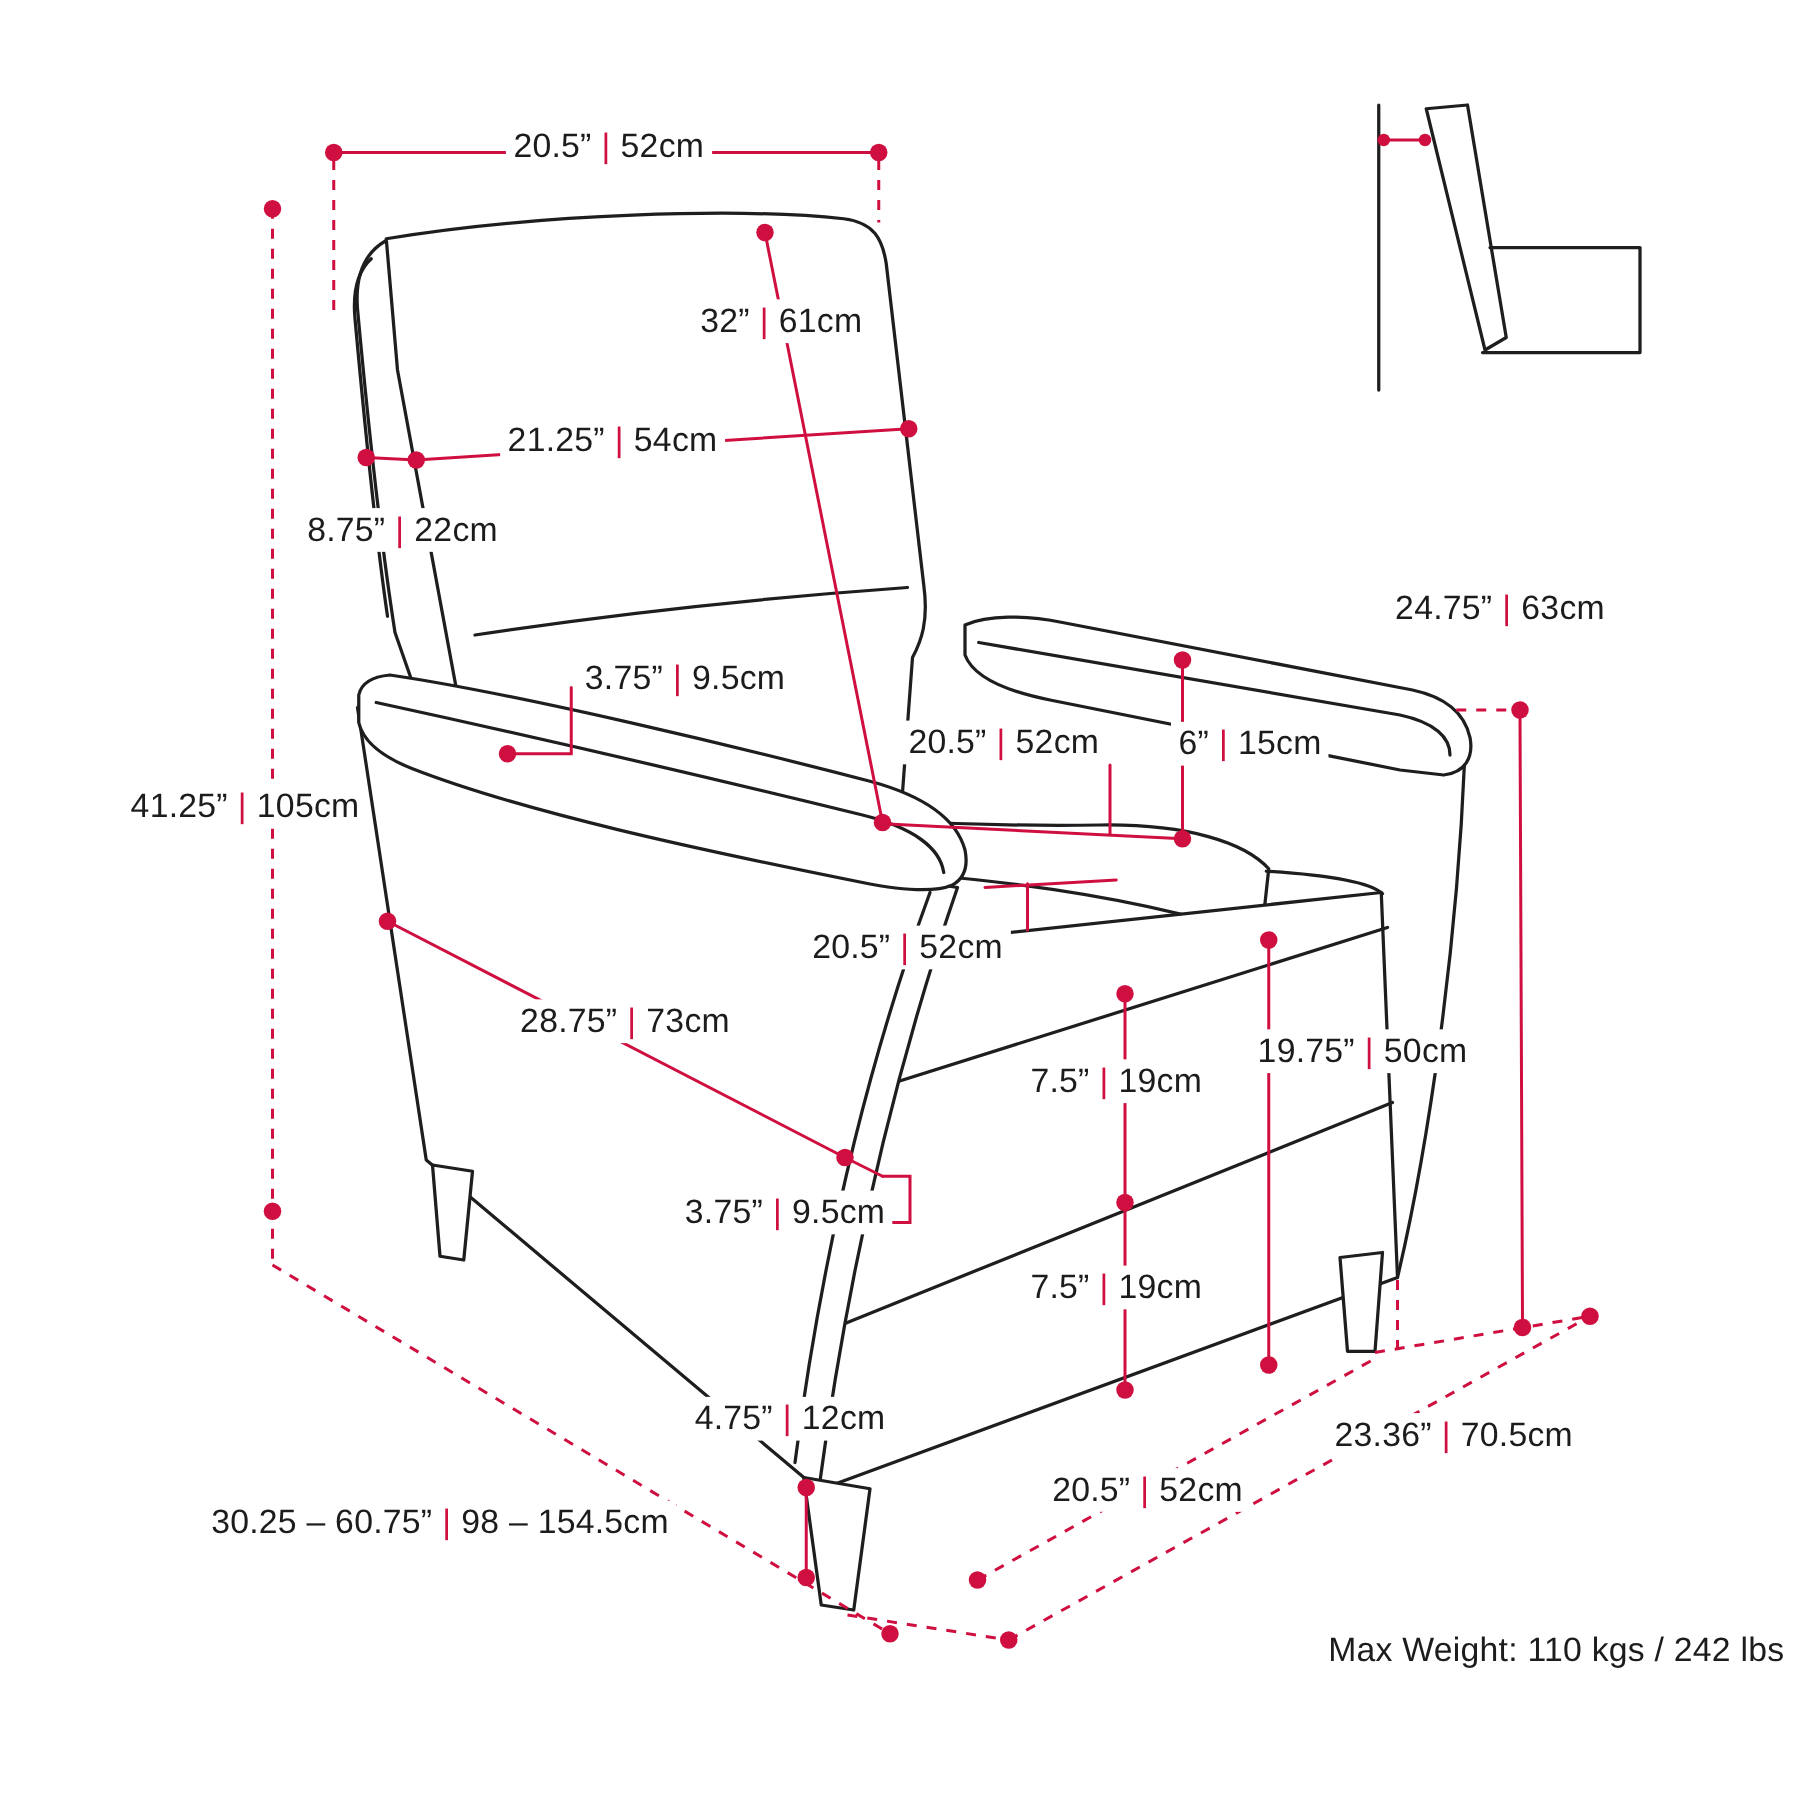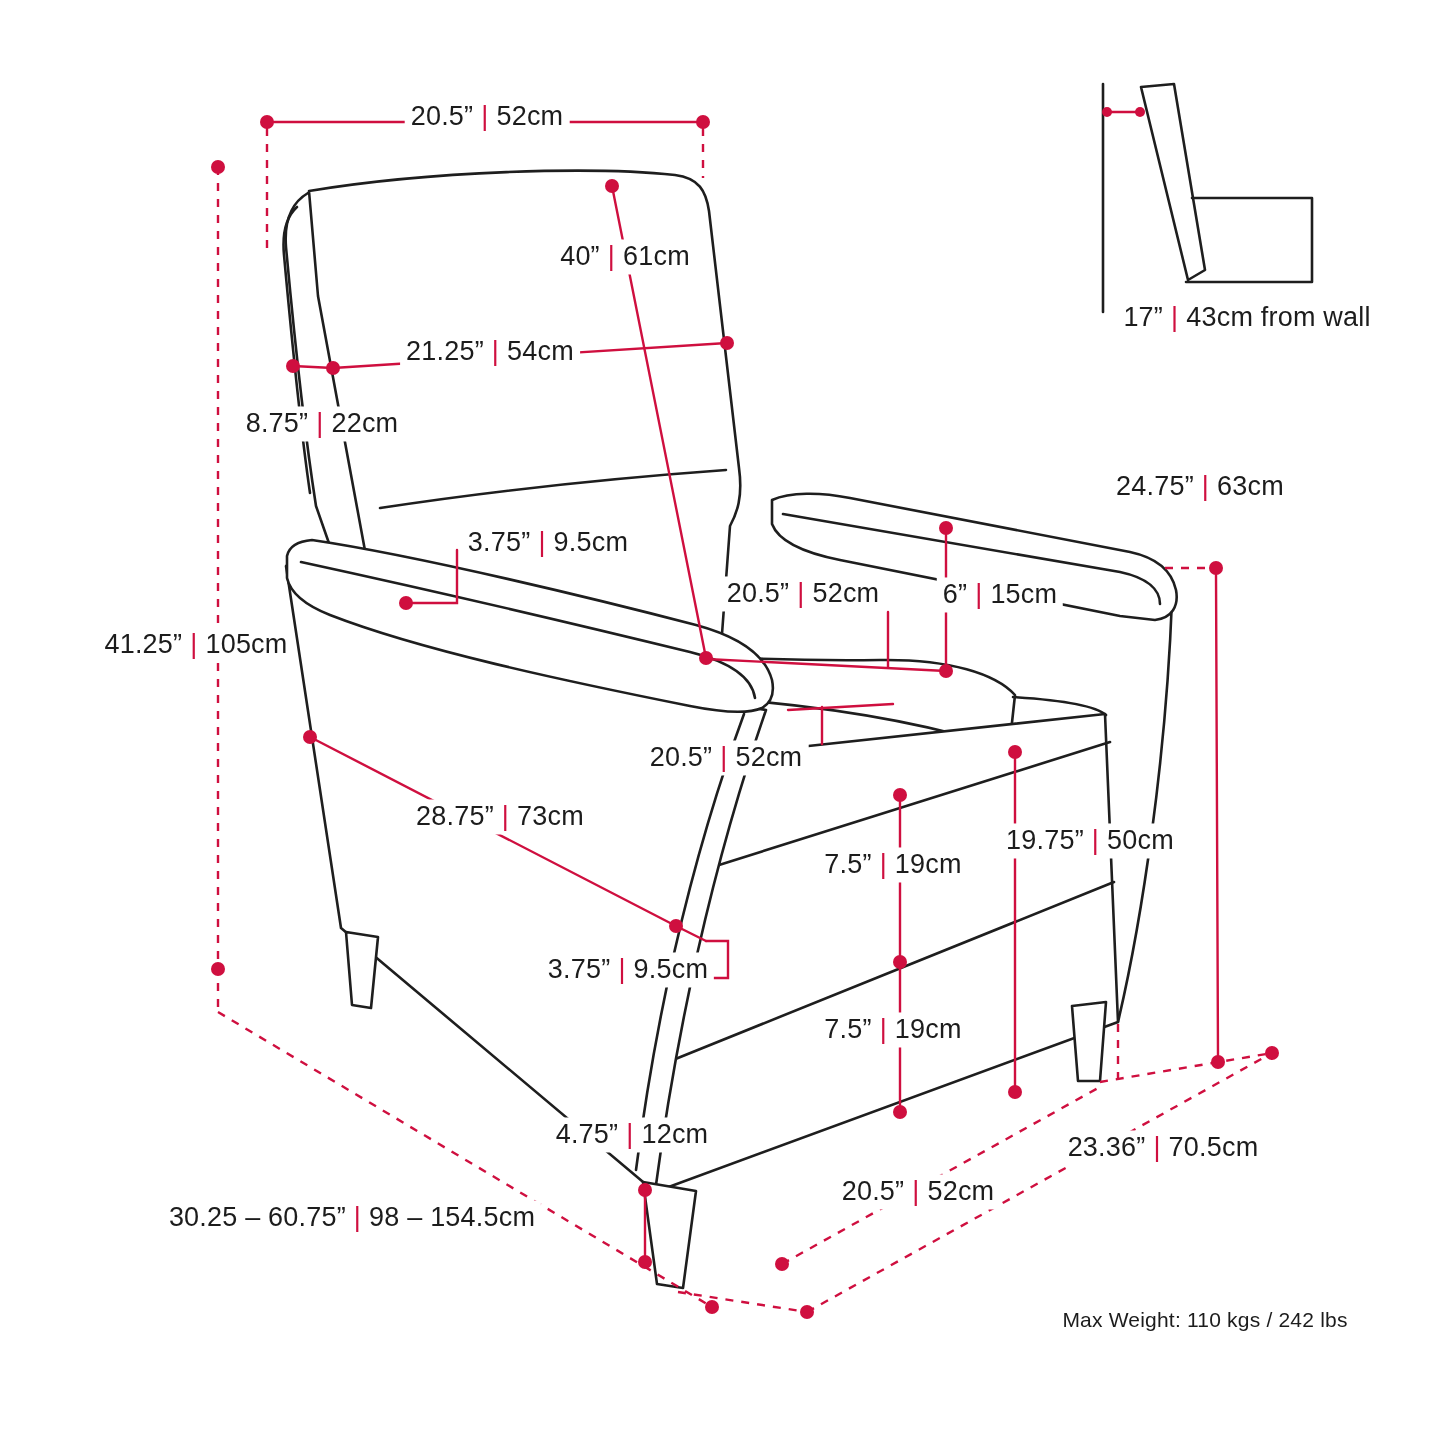--- a/index.html
+++ b/index.html
@@ -8,21 +8,21 @@
   .stage svg{position:absolute;left:0;top:0;}
   .ink{stroke:#1e1e1e;stroke-width:2.6;fill:none;stroke-linecap:round;stroke-linejoin:round;}
   .ink-fill{stroke:#1e1e1e;stroke-width:2.6;fill:#ffffff;stroke-linecap:round;stroke-linejoin:round;}
   .red{stroke:#cf0f3f;stroke-width:2.4;fill:none;stroke-linecap:round;}
   .red-dash{stroke:#cf0f3f;stroke-width:2.4;fill:none;stroke-dasharray:8 8;stroke-linecap:butt;}
   .dot{fill:#cf0f3f;stroke:none;}
   .dim-label{position:absolute;transform:translate(-50%,-50%);white-space:nowrap;
              font-size:27px;line-height:1.15;color:#1c1c1c;background:#fff;padding:2px 6px;
              letter-spacing:.2px;}
   .dim-label .sep{color:#cf0f3f;padding:0 8px;}
-  .weight{font-size:21px;background:transparent;}
+  .weight{font-size:27px;background:transparent;margin-left:40px;}
 </style>
 </head>
 <body>
 
 <div class="stage">
 
   <svg width="1445" height="1445" viewBox="0 0 1445 1445">
 
     <g>
 
@@ -135,21 +135,21 @@
       <circle class="dot" cx="1218" cy="1062" r="7"></circle>
       <circle class="dot" cx="712" cy="1307" r="7"></circle>
       <circle class="dot" cx="807" cy="1312" r="7"></circle>
       <circle class="dot" cx="1272" cy="1053" r="7"></circle>
       <circle class="dot" cx="782" cy="1264" r="7"></circle>
     </g>
   </svg>
 
   <div class="dim-label" style="left:487px;top:117px"><span>20.5”</span><span class="sep">|</span><span>52cm</span></div>
 
-  <div class="dim-label" style="left:625px;top:257px"><span>40”</span><span class="sep">|</span><span>61cm</span></div>
+  <div class="dim-label" style="left:625px;top:257px"><span>32”</span><span class="sep">|</span><span>61cm</span></div>
 
   <div class="dim-label" style="left:490px;top:352px"><span>21.25”</span><span class="sep">|</span><span>54cm</span></div>
 
   <div class="dim-label" style="left:322px;top:424px"><span>8.75”</span><span class="sep">|</span><span>22cm</span></div>
 
   <div class="dim-label" style="left:548px;top:543px"><span>3.75”</span><span class="sep">|</span><span>9.5cm</span></div>
 
   <div class="dim-label" style="left:196px;top:645px"><span>41.25”</span><span class="sep">|</span><span>105cm</span></div>
 
   <div class="dim-label" style="left:803px;top:594px"><span>20.5”</span><span class="sep">|</span><span>52cm</span></div>
@@ -171,17 +171,16 @@
   <div class="dim-label" style="left:893px;top:1030px"><span>7.5”</span><span class="sep">|</span><span>19cm</span></div>
 
   <div class="dim-label" style="left:632px;top:1135px"><span>4.75”</span><span class="sep">|</span><span>12cm</span></div>
 
   <div class="dim-label" style="left:352px;top:1218px"><span>30.25 – 60.75”</span><span class="sep">|</span><span>98 – 154.5cm</span></div>
 
   <div class="dim-label" style="left:1163px;top:1148px"><span>23.36”</span><span class="sep">|</span><span>70.5cm</span></div>
 
   <div class="dim-label" style="left:918px;top:1192px"><span>20.5”</span><span class="sep">|</span><span>52cm</span></div>
 
-  <div class="dim-label" style="left:1247px;top:318px"><span>17”</span><span class="sep">|</span><span>43cm from wall</span></div>
 
   <div class="dim-label weight" style="left:1205px;top:1320px"><span>Max Weight: 110 kgs / 242 lbs</span></div>
 
 </div>
 
 </body></html>

